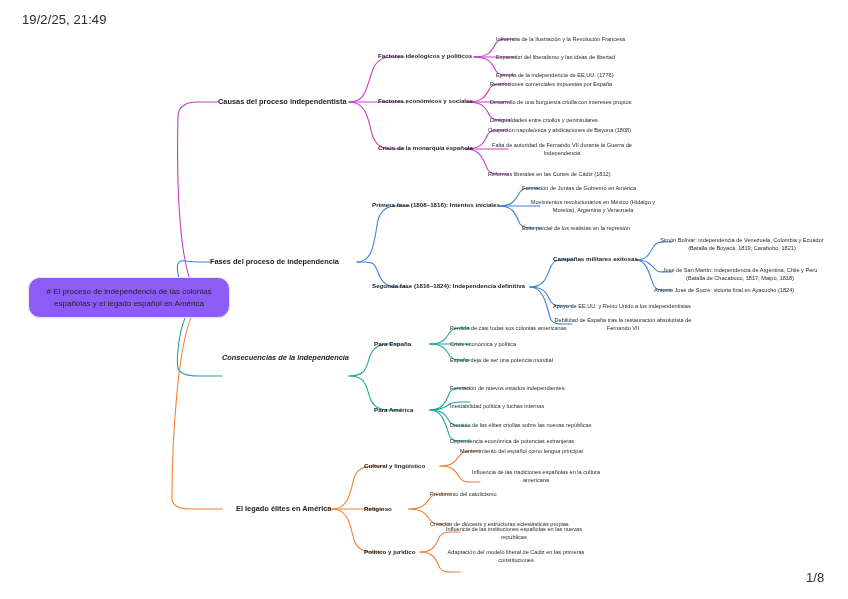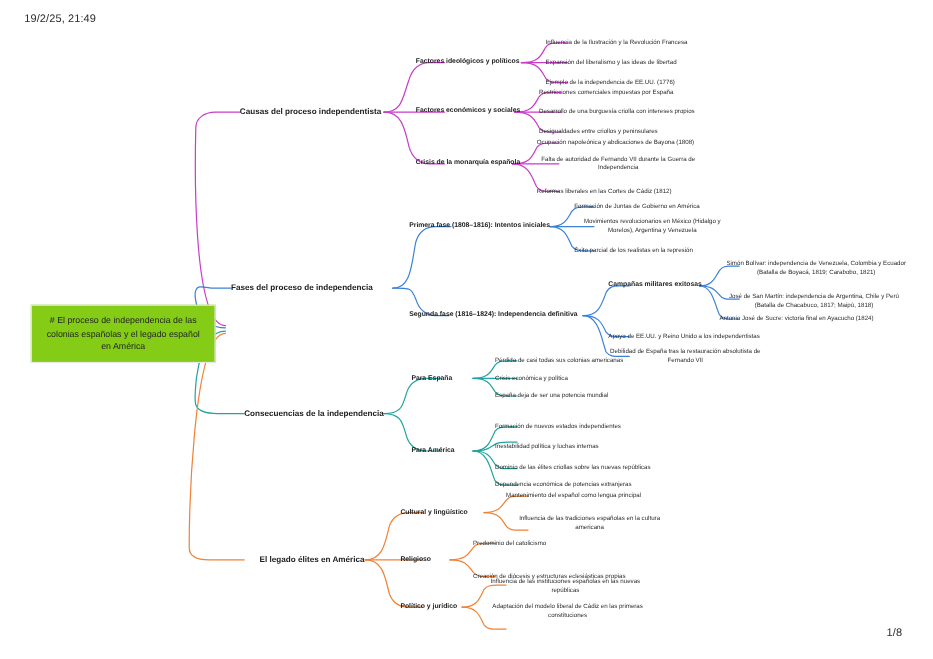--- a/index.html
+++ b/index.html
@@ -15,21 +15,21 @@
     position: relative;
     width: 848px;
     height: 599px;
     overflow: hidden;
     background: #ffffff;
   }
 
   
   .print-header, .print-footer {
     position: absolute;
-    font-size: 10px;
+    font-size: 13px;
     color: #2b2b2b;
     white-space: nowrap;
     letter-spacing: 0.1px;
   }
   .print-header { top: 12px; }
   .print-footer { top: 570px; }
   .hdr-date  { left: 22px; }
   .hdr-title { left: 310px; }
   .ftr-url   { left: 22px; }
   .ftr-page  { left: 806px; }
@@ -52,25 +52,25 @@
   .node {
     position: absolute;
     box-sizing: border-box;
     text-align: center;
   }
 
   
   .root-node {
     left: 28px;
     top: 277px;
-    width: 168px;
+    width: 202px;
     padding: 8px 10px;
-    background: #84cc16;
+    background: #8b5cf6;
     border: 1px solid #e6e8ea;
-    border-radius: 0;
+    border-radius: 12px;
     font-size: 8px;
     line-height: 1.45;
     color: #1f2023;
     box-shadow: 0 1px 2px rgba(0,0,0,0.05);
   }
 
   
   .l1 {
     font-size: 7.4px;
     font-weight: bold;
@@ -271,21 +271,21 @@
     <div class="node l3 wrap" style="left:654px; top:236px; width:176px;">
       <span>Simón Bolívar: independencia de Venezuela, Colombia y Ecuador (Batalla de Boyacá, 1819; Carabobo, 1821)</span>
     </div>
     <div class="node l3 wrap" style="left:654px; top:266px; width:172px;">
       <span>José de San Martín: independencia de Argentina, Chile y Perú (Batalla de Chacabuco, 1817; Maipú, 1818)</span>
     </div>
     <div class="node l3 nowrap" style="left:654px; top:286px;">
       <span>Antonio José de Sucre: victoria final en Ayacucho (1824)</span>
     </div>
 
-    <div class="node l1" style="left:222px; top:371px;">
+    <div class="node l1" style="left:222px; top:353px;font-style:italic;">
       <span>Consecuencias de la independencia</span>
     </div>
 
     <div class="node l2" style="left:374px; top:340px;">
       <span>Para España</span>
     </div>
     <div class="node l2" style="left:374px; top:406px;">
       <span>Para América</span>
     </div>
 

